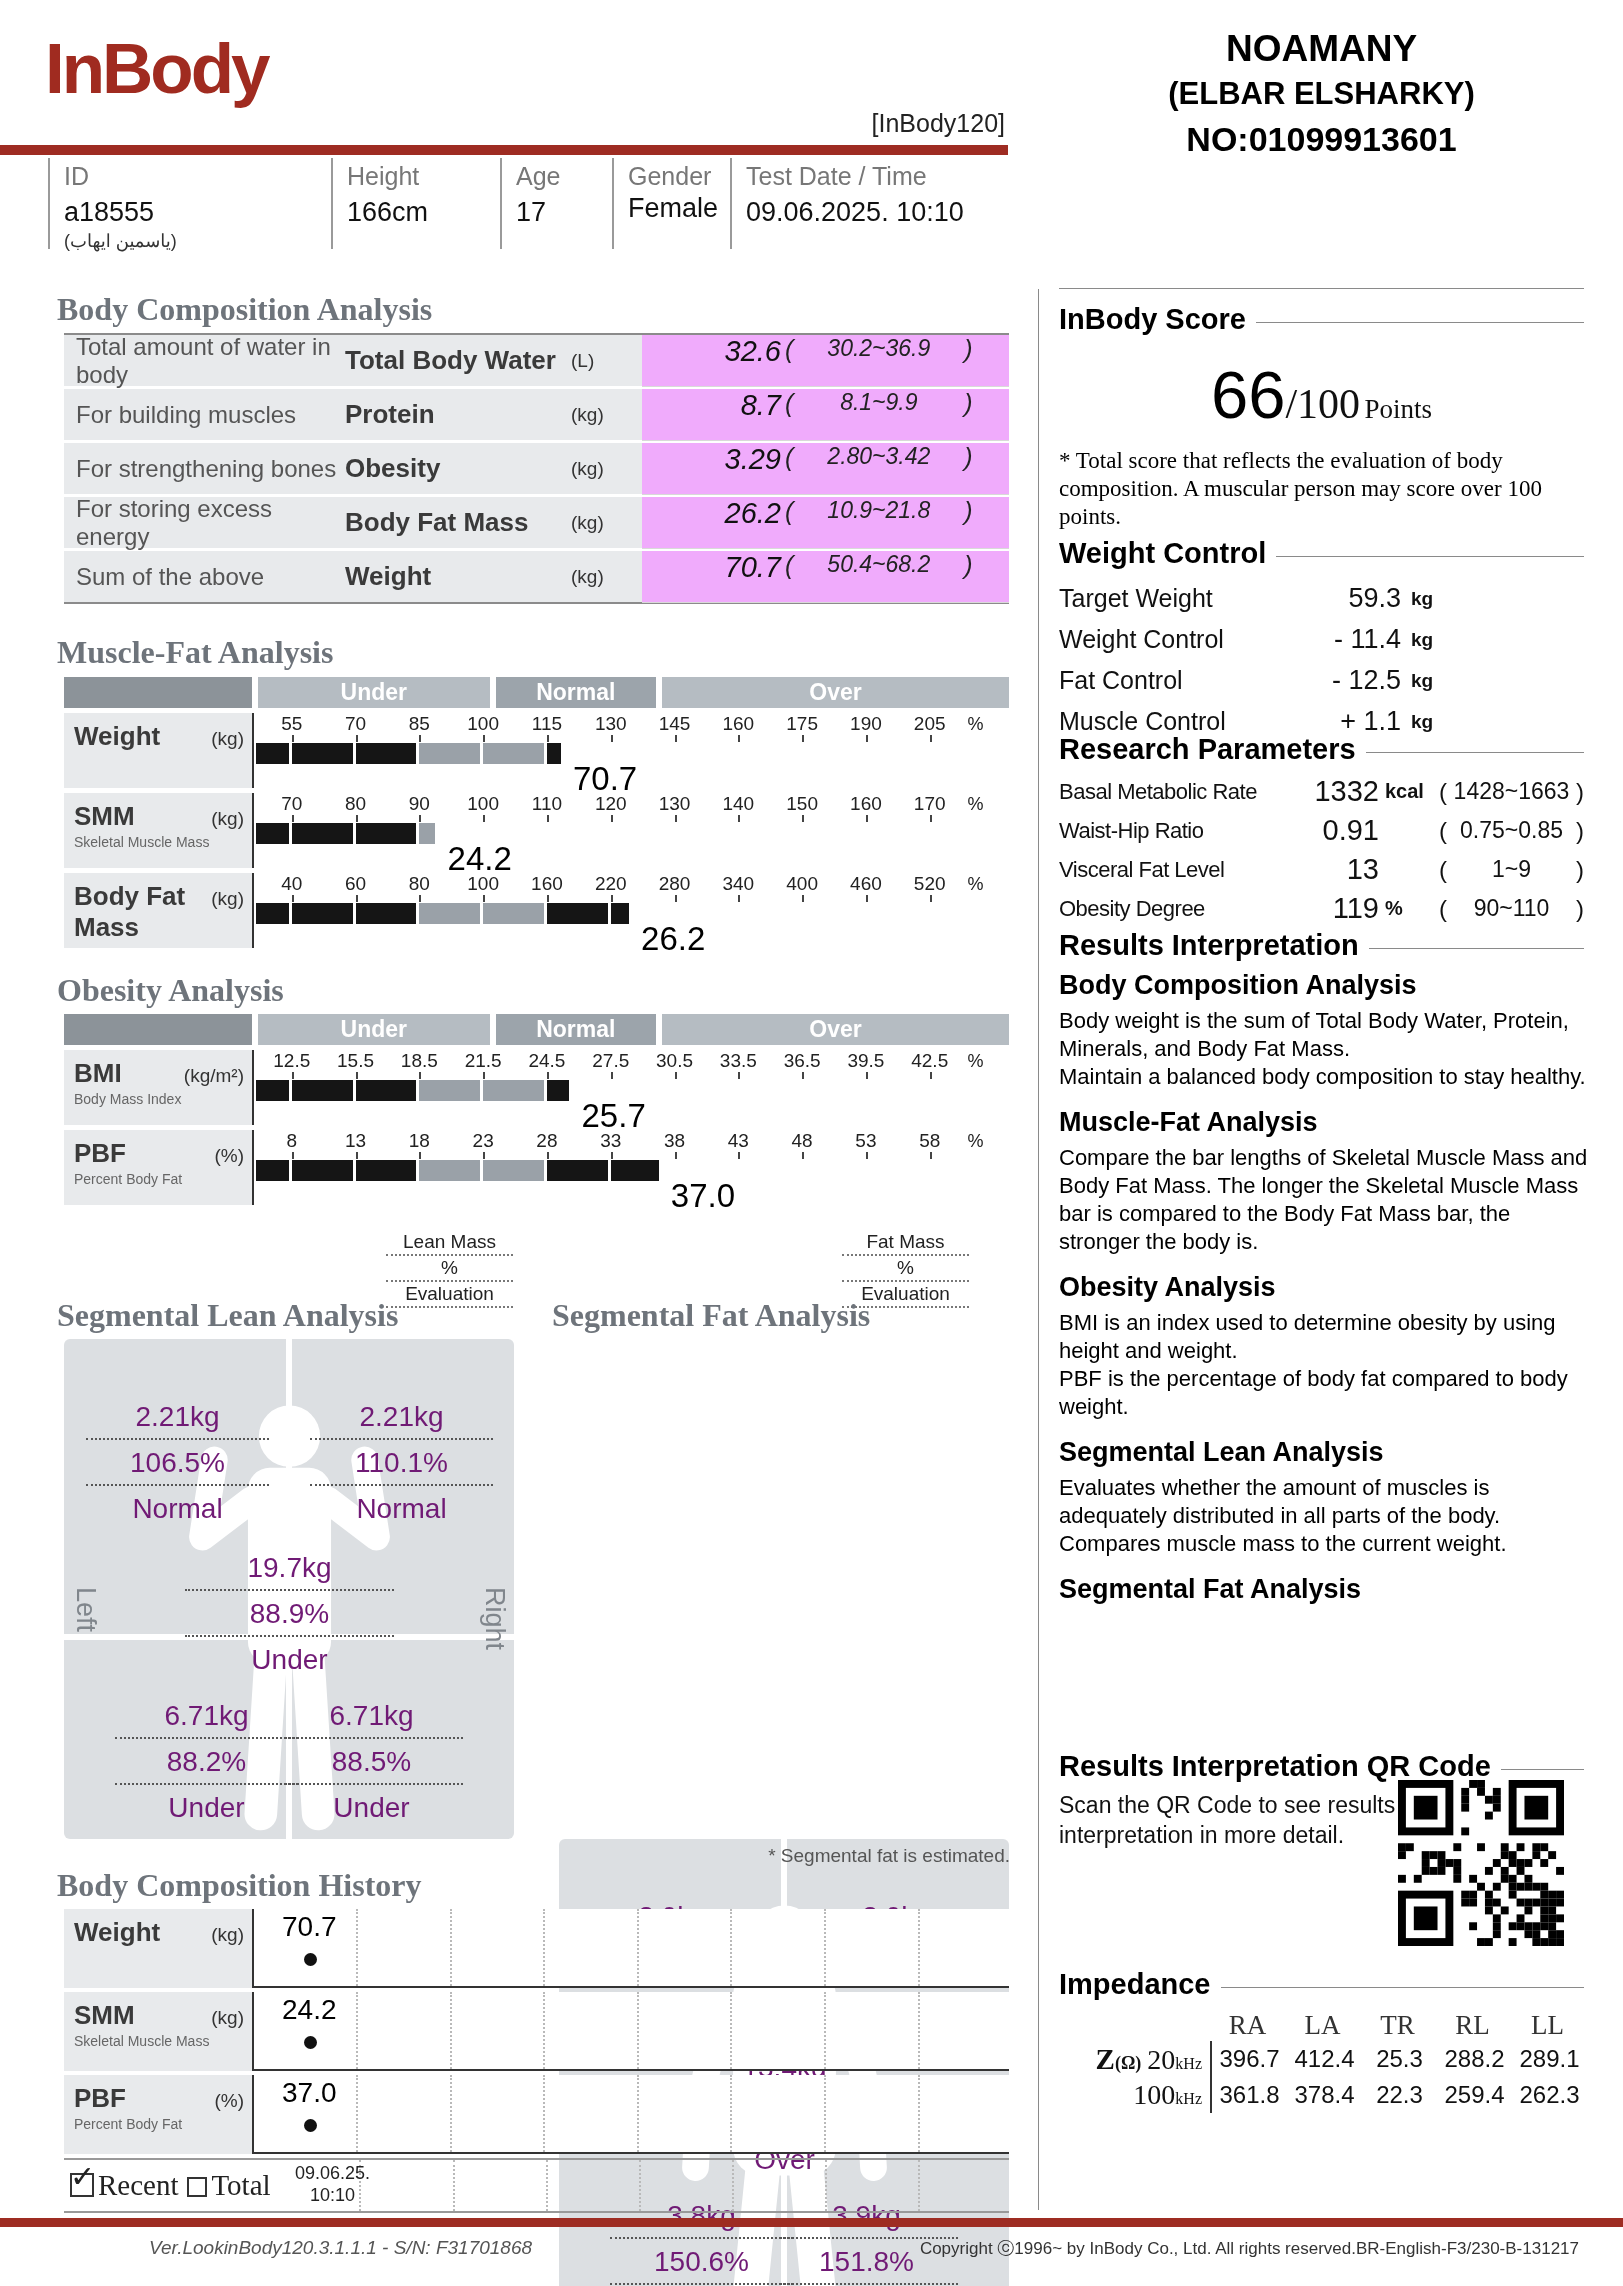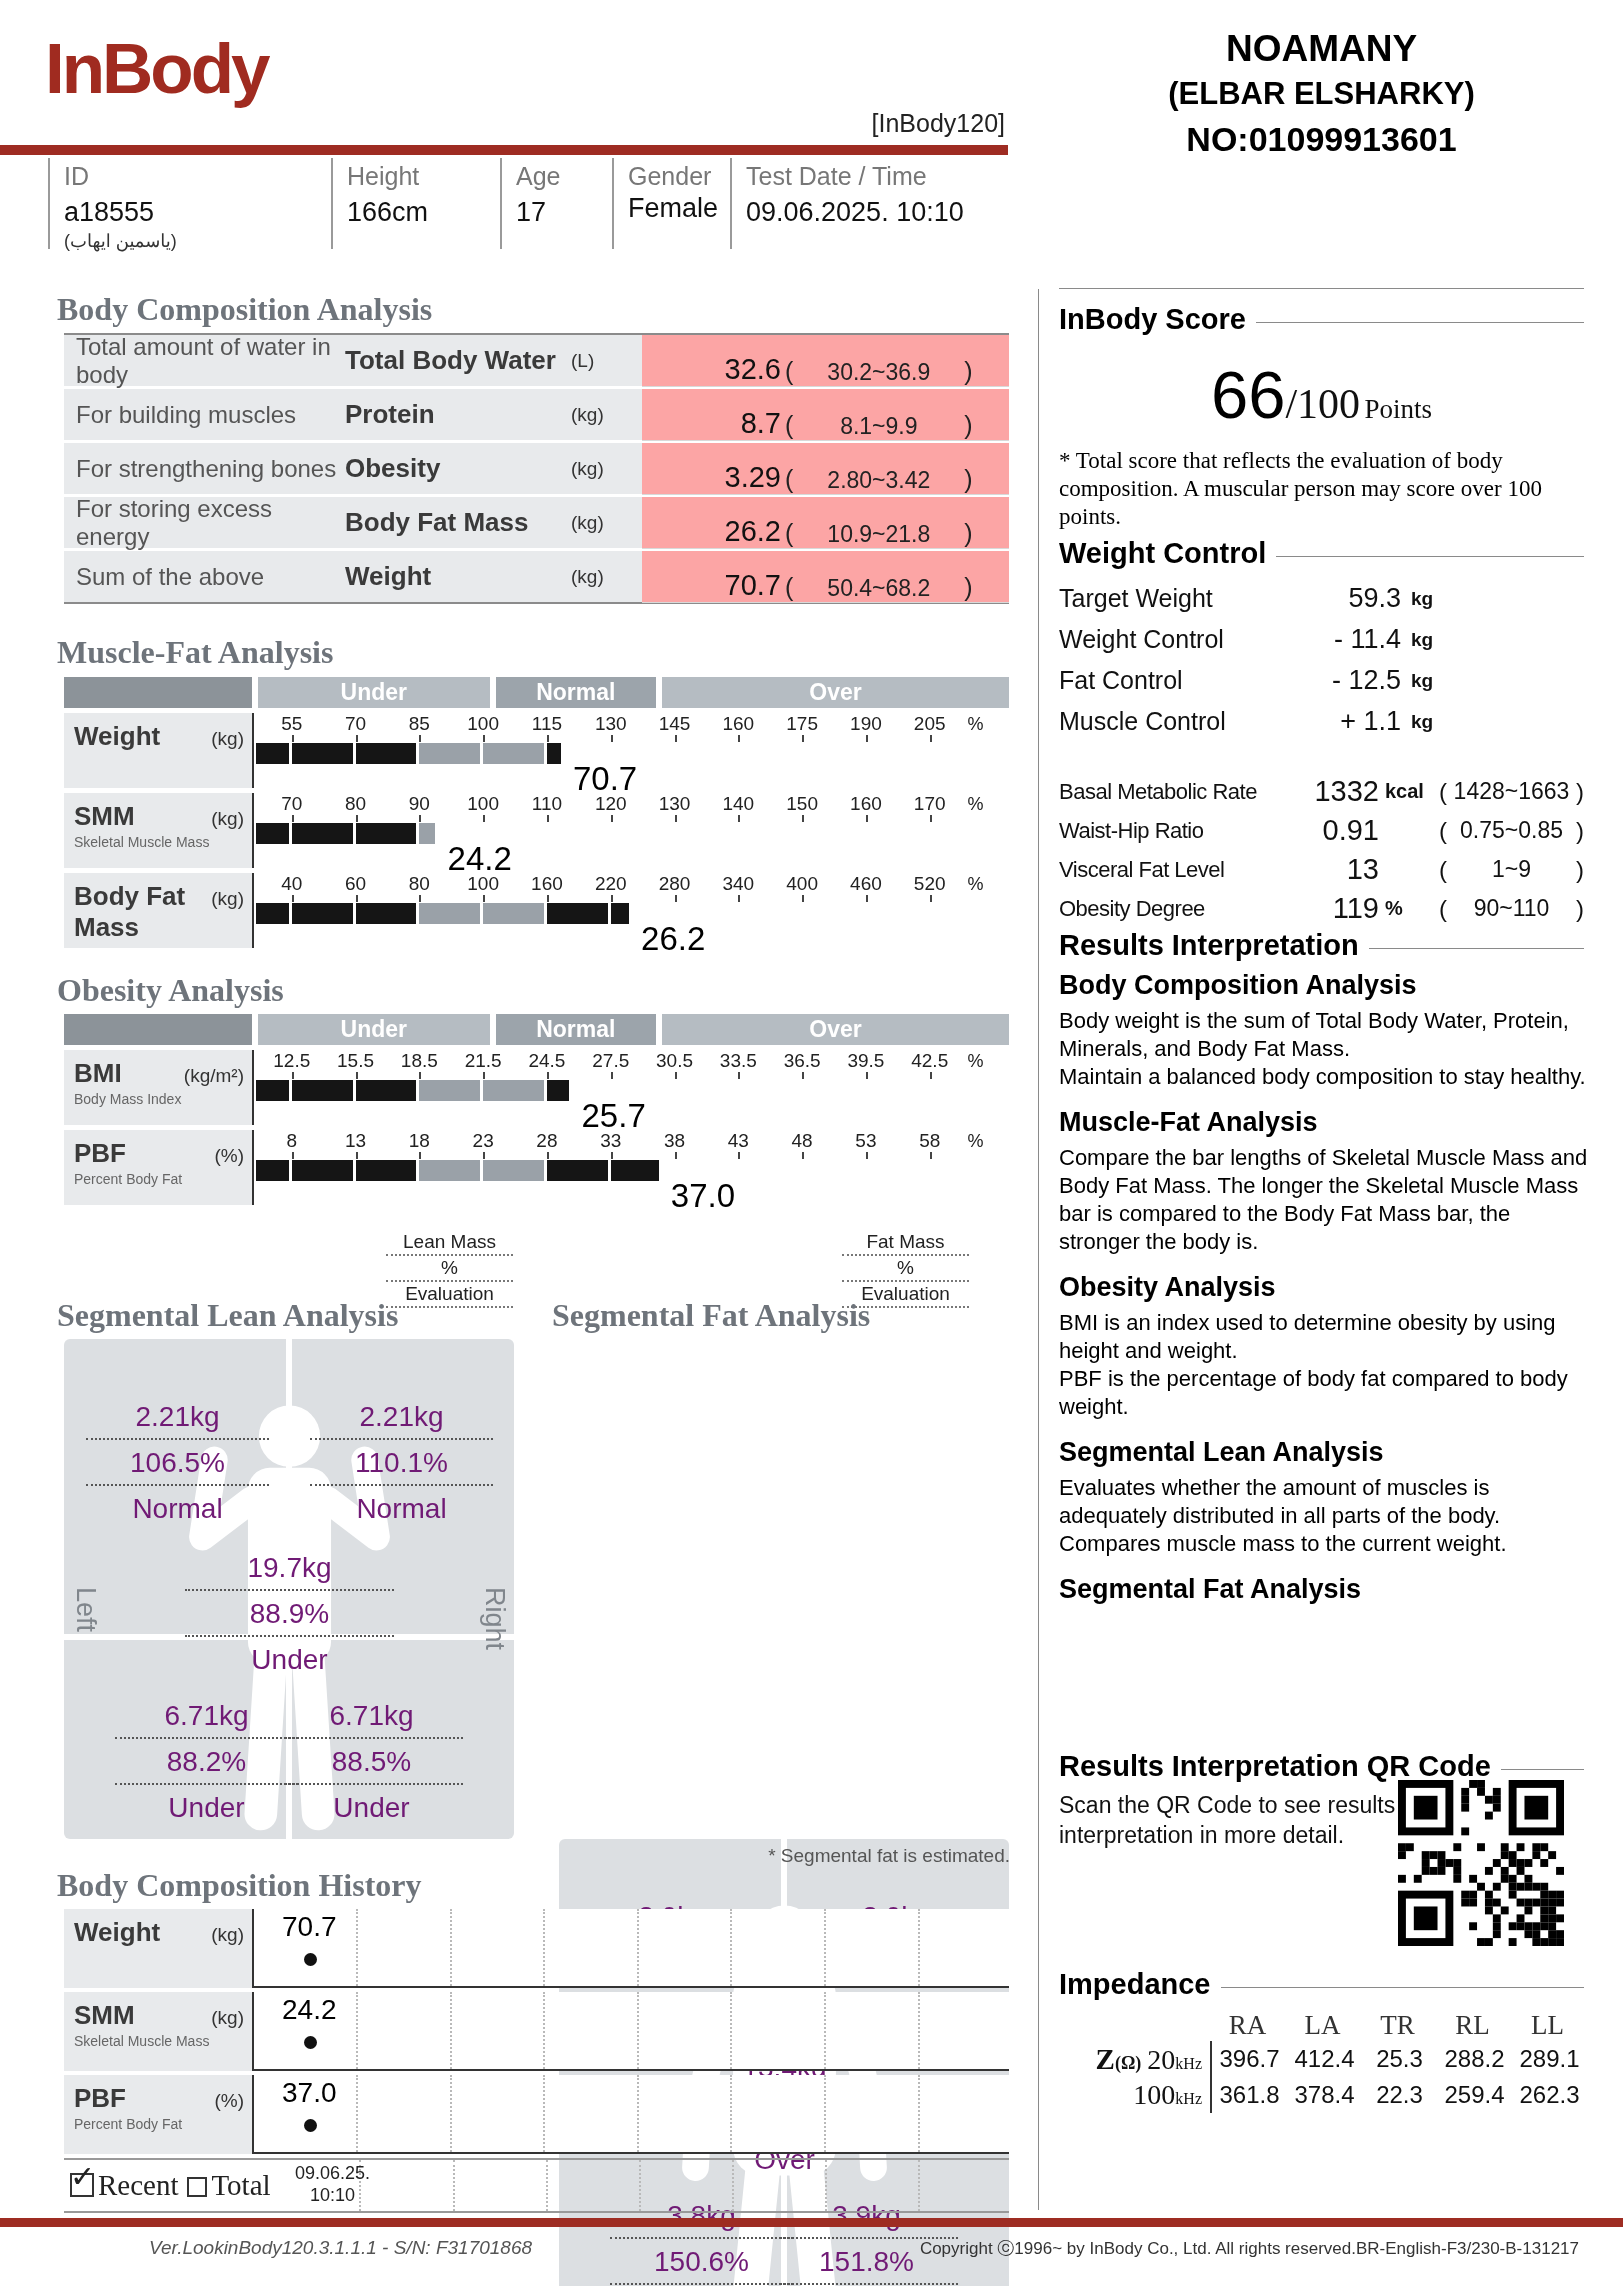--- a/index.html
+++ b/index.html
@@ -24,21 +24,21 @@
   .ltitle{font-family:"Liberation Serif",serif;font-weight:700;font-size:32px;color:#6e747b;}
   .rtitle{display:flex;align-items:center;font-weight:700;font-size:29px;color:#000;width:525px;}
   .rtitle .rule{flex:1;height:1px;background:#8a8a8a;margin-left:10px;margin-top:6px;}
   
   .bca{border-top:2px solid #8b8b8b;border-bottom:2px solid #8b8b8b;}
   .bca-row{display:flex;height:51px;margin-bottom:3px;background:#e8eaec;align-items:center;}
   .bca-row:last-child{margin-bottom:0;}
   .bca-desc{width:269px;padding-left:12px;font-size:24px;color:#555;}
   .bca-term{width:226px;font-size:26px;font-weight:700;color:#3a3a3a;}
   .bca-unit{width:71px;font-size:19px;color:#333;}
-  .bca-val{flex:1;background:#fca5a5;height:100%;display:flex;align-items:flex-end;border-bottom:1px solid #d9d9d9;}
+  .bca-val{flex:1;background:#f0abfc;height:100%;display:flex;align-items:flex-start;border-bottom:1px solid #d9d9d9;font-style:italic;}
   .bca-num{width:139px;text-align:right;font-size:29px;color:#111;}
   .bca-par{font-size:25px;color:#222;padding:0 4px;}
   .bca-range{width:163px;text-align:center;font-size:23px;color:#222;}
   
   .bandrow{display:flex;height:31px;}
   .bandlab{width:188px;background:#8c9399;margin-right:6px;}
   .band{color:#fff;font-size:23px;font-weight:600;display:flex;align-items:center;justify-content:center;}
   .b-under{width:24.5%;background:#b5bcc2;margin-right:6px;}
   .b-normal{width:17%;background:#9ca4ab;margin-right:6px;}
   .b-over{flex:1;background:#b5bcc2;}
@@ -630,20 +630,24 @@
         <div class="wcval">- 12.5</div>
         <div class="wcunit">kg</div>
       </div>
       <div class="wcrow">
         <div class="wclab">Muscle Control</div>
         <div class="wcval">+ 1.1</div>
         <div class="wcunit">kg</div>
       </div>
     </div>
 
+  <div class="abs rtitle" style="left:1059px;top:733px;">
+    <span>Research Parameters</span>
+      <span class="rule"></span>
+  </div>
   <div class="abs" id="rp-rows" style="left:1059px;top:772px;">
       <div class="rprow">
         <div class="rplab">Basal Metabolic Rate</div>
         <div class="rpval">1332</div>
         <div class="rpunit">kcal</div>
         <div class="rprange">
           <span>(</span>
           <span class="rr">1428~1663</span>
           <span>)</span>
         </div>

